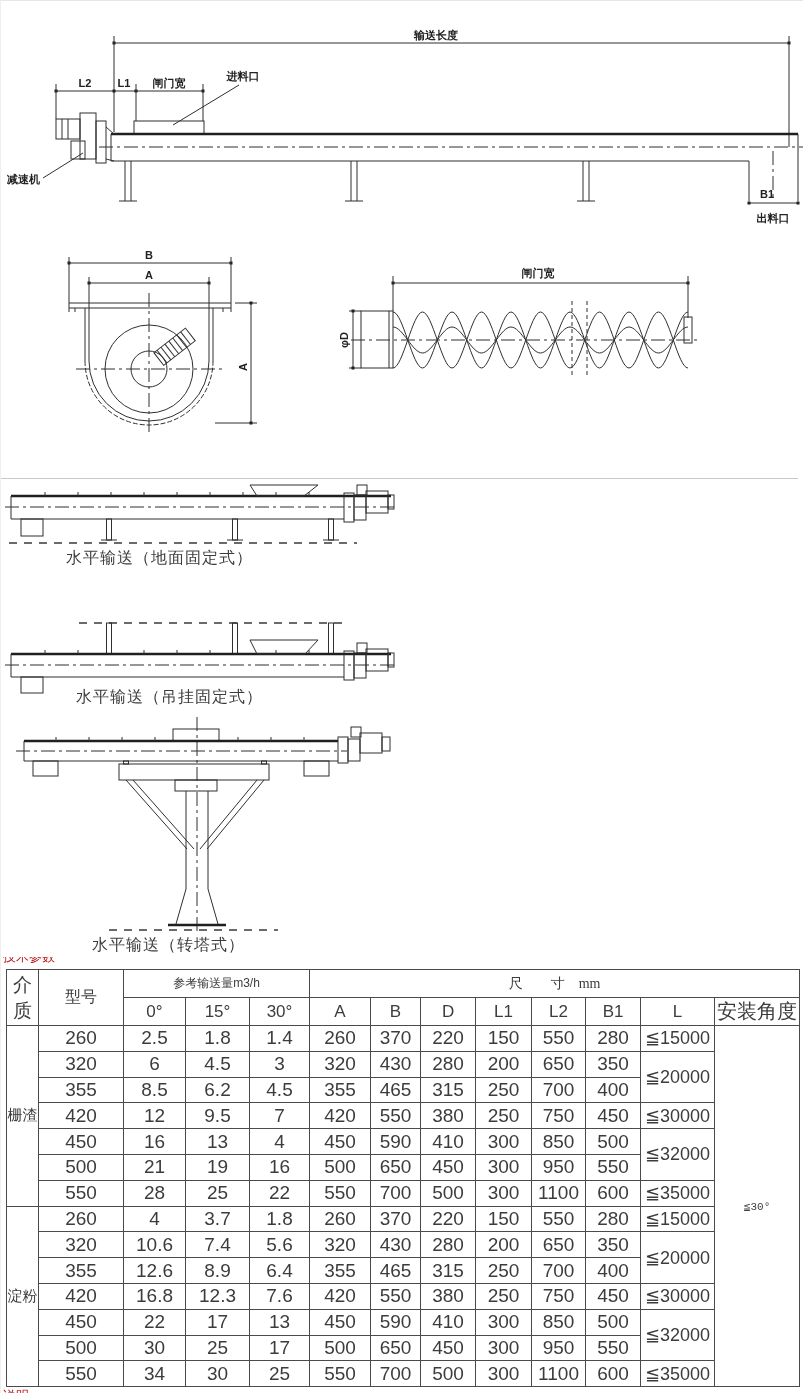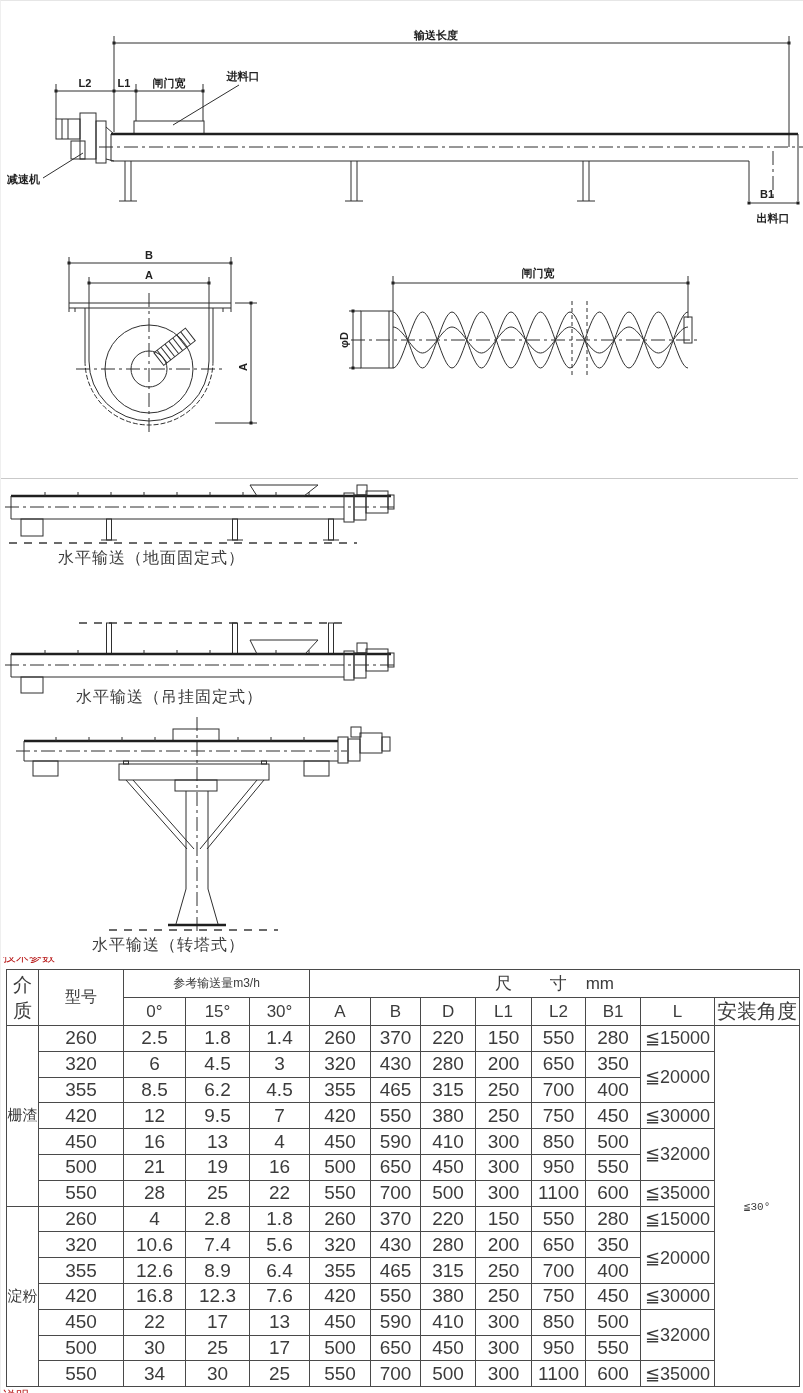--- a/index.html
+++ b/index.html
@@ -23,21 +23,21 @@
   
   .spec-table{position:absolute;left:5px;top:968px;width:793px;border-collapse:collapse;table-layout:fixed;color:#3c3c3c;}
   .spec-table th,.spec-table td{border:1px solid #4a4a4a;text-align:center;vertical-align:middle;padding:0;font-weight:normal;overflow:hidden;}
   .spec-table thead tr:first-child{height:28px;}
   .spec-table thead tr:last-child{height:27px;}
   .spec-table tbody tr{height:25.8px;}
   .spec-table tbody td{font-size:19px;}
   .zh{font-size:19px;}
   .deg{font-size:17px;}
   .szc{font-size:17px;}
-  .pre{white-space:pre;font-size:17px;}
+  .pre{white-space:pre;font-size:14px;font-family:Liberation Serif, serif;}
   .spec-table td.zh{font-size:15px;}
   .spec-table td.lcol{font-size:18px;}
   .spec-table td.angle{font-size:11px;font-family:Liberation Mono, monospace;}
 </style>
 </head>
 <body>
 
 <div class="page">
 
   <svg style="top:0" width="803" height="232" viewBox="0 0 803 232">
@@ -205,21 +205,21 @@
     <g>
       <rect class="ln" x="105.5" y="38" width="5" height="21"></rect>
         <line class="ln" x1="100" y1="59" x2="116" y2="59"></line>
       <rect class="ln" x="231.5" y="38" width="5" height="21"></rect>
         <line class="ln" x1="226" y1="59" x2="242" y2="59"></line>
       <rect class="ln" x="327.5" y="38" width="5" height="21"></rect>
         <line class="ln" x1="322" y1="59" x2="338" y2="59"></line>
     </g>
     <line class="dsh" x1="8" y1="62" x2="356" y2="62"></line>
   </svg>
-  <div class="caption" style="left:57px;top:547px">水平输送（地面固定式）</div>
+  <div class="caption" style="left:65px;top:547px">水平输送（地面固定式）</div>
 
   <svg style="top:598px" width="420" height="100" viewBox="0 0 420 100">
     <line class="dsh" x1="78" y1="24" x2="342" y2="24"></line>
     <g>
       <rect class="ln" x="105.5" y="24" width="5" height="31"></rect>
       <rect class="ln" x="231.5" y="24" width="5" height="31"></rect>
       <rect class="ln" x="327.5" y="24" width="5" height="31"></rect>
     </g>
     <line class="thk" x1="10" y1="55" x2="390" y2="55"></line>
     <line class="ln" x1="10" y1="78" x2="343" y2="78"></line>
@@ -420,21 +420,21 @@
           <td>500</td>
           <td>300</td>
           <td>1100</td>
           <td>600</td>
           <td rowspan="1" class="lcol">≦35000</td>
         </tr>
         <tr>
           <td rowspan="7" class="zh">淀粉</td>
           <td>260</td>
           <td>4</td>
-          <td>2.8</td>
+          <td>3.7</td>
           <td>1.8</td>
           <td>260</td>
           <td>370</td>
           <td>220</td>
           <td>150</td>
           <td>550</td>
           <td>280</td>
           <td rowspan="1" class="lcol">≦15000</td>
         </tr>
         <tr>

